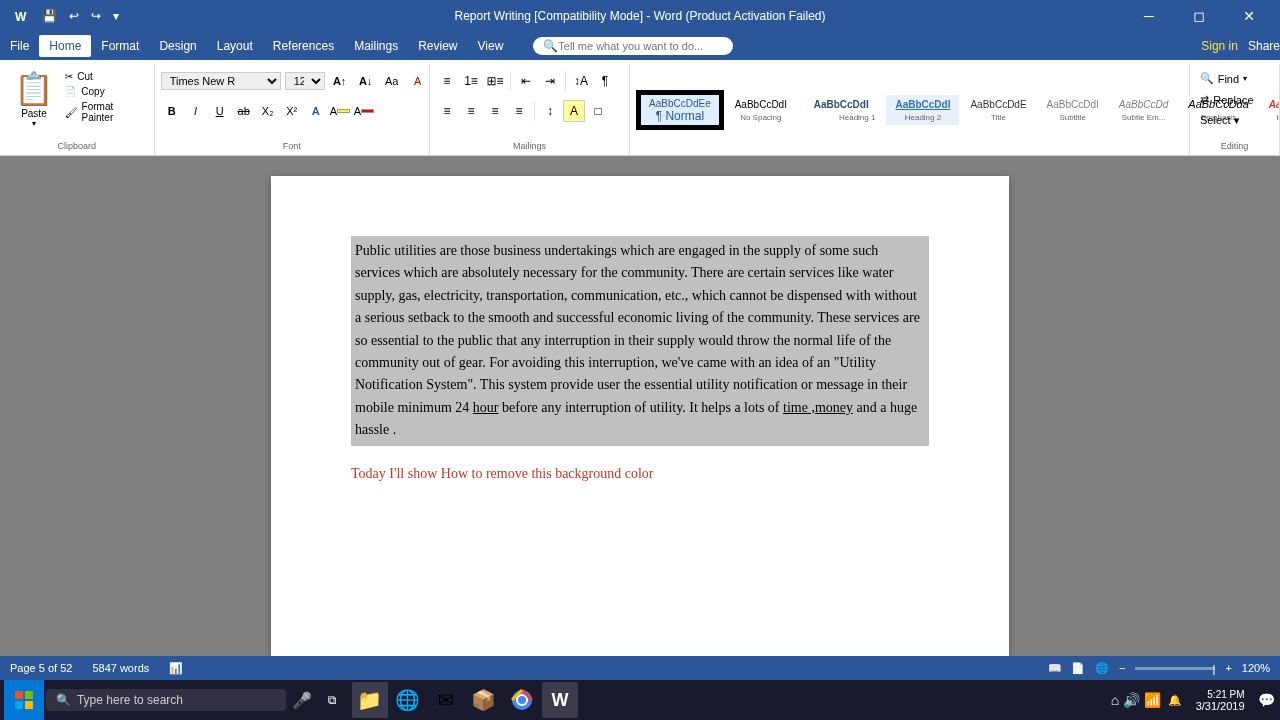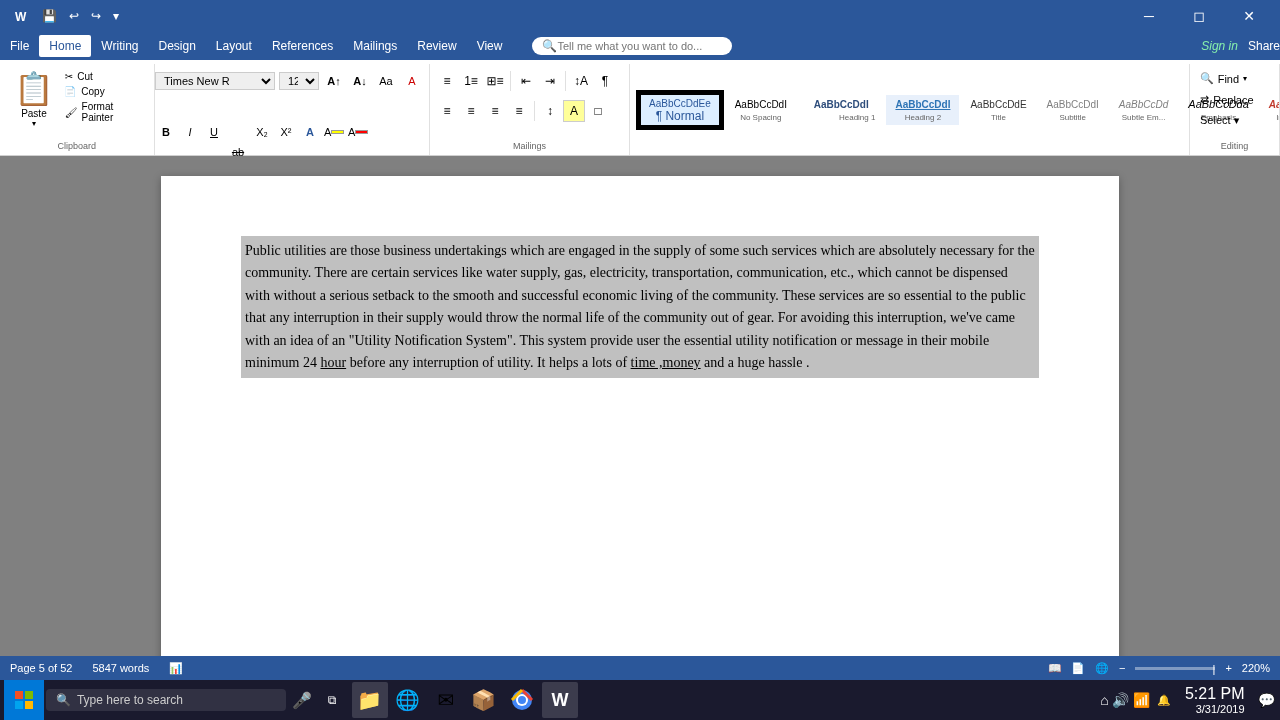--- a/index.html
+++ b/index.html
@@ -27,21 +27,21 @@
       background: #2b579a;
       height: 28px;
       display: flex;
       align-items: center;
       flex-shrink: 0;
     }
     .menu-item { color: white; padding: 4px 10px; cursor: pointer; font-size: 12px; border-radius: 2px; }
     .menu-item.active { background: white; color: #2b579a; }
     .search-box { margin-left: 20px; background: white; border-radius: 12px; display: flex; align-items: center; padding: 2px 10px; flex: 0 0 200px; }
     .search-input { border: none; outline: none; font-size: 11px; color: #555; width: 160px; }
-    .sign-in { color: #86efac; margin-left: auto; font-size: 12px; cursor: pointer; padding: 4px 10px; font-style: italic; }
+    .sign-in { color: #fde047; margin-left: auto; font-size: 12px; cursor: pointer; padding: 4px 10px; }
 
     
     .ribbon {
       background: white;
       border-bottom: 1px solid #d0d0d0;
       flex-shrink: 0;
       height: 96px;
       display: flex;
       align-items: stretch;
       padding: 4px 0 0 0;
@@ -88,21 +88,21 @@
     }
     .document-scroll {
       flex: 1;
       display: flex;
       justify-content: center;
       overflow-y: auto;
       padding: 20px 0;
     }
     .page {
       background: white;
-      width: 958px;
+      width: 738px;
       min-height: 520px;
       box-shadow: 0 2px 8px rgba(0,0,0,0.3);
       padding: 60px 80px;
       position: relative;
     }
     .text-content {
       font-family: 'Times New Roman', Times, serif;
       font-size: 14px;
       line-height: 1.6;
       color: #000;
@@ -161,31 +161,32 @@
       <svg width="18" height="18" viewBox="0 0 18 18">
           <rect width="18" height="18" fill="#2b579a"></rect>
           <text x="3" y="14" fill="white" font-size="12" font-weight="bold">W</text>
         </svg>
     </button>
     <button class="qa-btn">💾</button>
     <button class="qa-btn">↩</button>
     <button class="qa-btn">↪</button>
     <button class="qa-btn">▾</button>
   </div>
+  <div class="title-bar-title">Report Writing [Compatibility Mode] - Word (Product Activation Failed)</div>
   <div class="title-bar-controls">
     <button class="title-btn">─</button>
     <button class="title-btn">◻</button>
     <button class="title-btn close">✕</button>
   </div>
 </div>
 
 <div class="menu-bar">
   <span class="menu-item">File</span>
   <span class="menu-item active">Home</span>
-  <span class="menu-item">Writing</span>
+  <span class="menu-item">Format</span>
   <span class="menu-item">Design</span>
   <span class="menu-item">Layout</span>
   <span class="menu-item">References</span>
   <span class="menu-item">Mailings</span>
   <span class="menu-item">Review</span>
   <span class="menu-item">View</span>
   <div class="search-box">
     <span style="color:#666; font-size:12px;">🔍</span>
     <input class="search-input" type="text" placeholder="Tell me what you want to do..." style="">
   </div>
@@ -213,39 +214,39 @@
         </div>
         <div class="clipboard-btn">
           <span>🖌</span>
           <span>Format Painter</span>
         </div>
       </div>
     </div>
     <div class="ribbon-group-label">Clipboard</div>
   </div>
 
-  <div class="ribbon-group" style="flex-direction:column; min-width:230px;align-items:flex-end;">
+  <div class="ribbon-group" style="flex-direction:column; min-width:230px;">
     <div style="display:flex; flex-direction:column; gap:4px; flex:1; padding-top:4px;">
       <div class="font-row1">
         <select class="font-select">
           <option>Times New R</option>
         </select>
         <select class="font-size-select">
           <option>12</option>
         </select>
         <button class="font-btn" style="font-weight:bold;">A↑</button>
         <button class="font-btn" style="font-weight:bold;">A↓</button>
         <button class="font-btn">Aa</button>
         <button class="font-btn" style="color:#c00;">A</button>
       </div>
       <div class="font-row2">
         <button class="font-btn bold">B</button>
         <button class="font-btn italic">I</button>
         <button class="font-btn underline">U</button>
-        <button class="font-btn" style="text-decoration:line-through;margin-top:41px;">ab</button>
+        <button class="font-btn" style="text-decoration:line-through;">ab</button>
         <button class="font-btn">X₂</button>
         <button class="font-btn">X²</button>
         <button class="font-btn" style="color:#2b579a; font-weight:bold;">A</button>
         <button class="font-btn">
           <span>A</span>
             <div class="color-picker color-highlight" style="width:14px;height:4px;display:inline-block;"></div>
         </button>
         <button class="font-btn">
           <span>A</span>
             <div class="color-picker color-red" style="width:14px;height:4px;display:inline-block;"></div>
@@ -344,38 +345,39 @@
   </div>
 
 </div>
 
 <div class="document-container">
   <div class="document-scroll">
     <div class="page">
       <div class="text-content">
         Public utilities are those business undertakings which are engaged in the supply of some such services which are absolutely necessary for the community. There are certain services like water supply, gas, electricity, transportation, communication, etc., which cannot be dispensed with without a serious setback to the smooth and successful economic living of the community. These services are so essential to the public that any interruption in their supply would throw the normal life of the community out of gear. For avoiding this interruption, we've came with an idea of an "Utility Notification System". This system provide user the essential utility notification or message in their mobile minimum 24 <span class="underline-text">hour</span> before any interruption of utility. It helps a lots of <span class="underline-text">time ,money</span> and a huge hassle .
       </div>
+      <div class="colored-text">Today I'll show How to remove this background color</div>
     </div>
   </div>
 </div>
 
 <div class="status-bar">
   <span>Page 5 of 52</span>
   <span>5847 words</span>
   <span>📊</span>
   <div class="status-right">
     <span>📖</span>
     <span>📄</span>
     <span>🌐</span>
     <span>−</span>
     <span style="width:80px; display:inline-block; height:3px; background:rgba(255,255,255,0.4); position:relative; vertical-align:middle;">
       <span style="position:absolute; right:0; top:-4px;">|</span>
     </span>
     <span>+</span>
-    <span>220%</span>
+    <span>120%</span>
   </div>
 </div>
 
 <div class="taskbar">
   <div class="taskbar-start">
     <svg width="18" height="18" viewBox="0 0 18 18">
       <rect x="0" y="0" width="8" height="8" fill="#f25022"></rect>
       <rect x="10" y="0" width="8" height="8" fill="#7fba00"></rect>
       <rect x="0" y="10" width="8" height="8" fill="#00a4ef"></rect>
       <rect x="10" y="10" width="8" height="8" fill="#ffb900"></rect>
@@ -410,18 +412,18 @@
       <path d="M12 2 L2 12" stroke="#fbbc04" stroke-width="3"></path>
     </svg>
   </div>
   <div class="taskbar-icon" style="background:rgba(255,255,255,0.15);">
     <span style="color:white;font-weight:bold;font-size:18px;">W</span>
   </div>
   <div style="margin-left:auto; display:flex; align-items:center; gap:6px;">
     <span style="color:white; font-size:14px;">⌂ 🔊 📶</span>
     <span style="color:white; font-size:11px; cursor:pointer;">🔔</span>
     <div class="time-block" style="color:white; text-align:right; cursor:pointer;">
-      <div style="font-size:16px;">5:21 PM</div>
+      <div style="font-size:10px;">5:21 PM</div>
       <div style="font-size:11px;">3/31/2019</div>
     </div>
     <span style="color:white; font-size:14px;">💬</span>
   </div>
 </div>
 
 </body></html>

